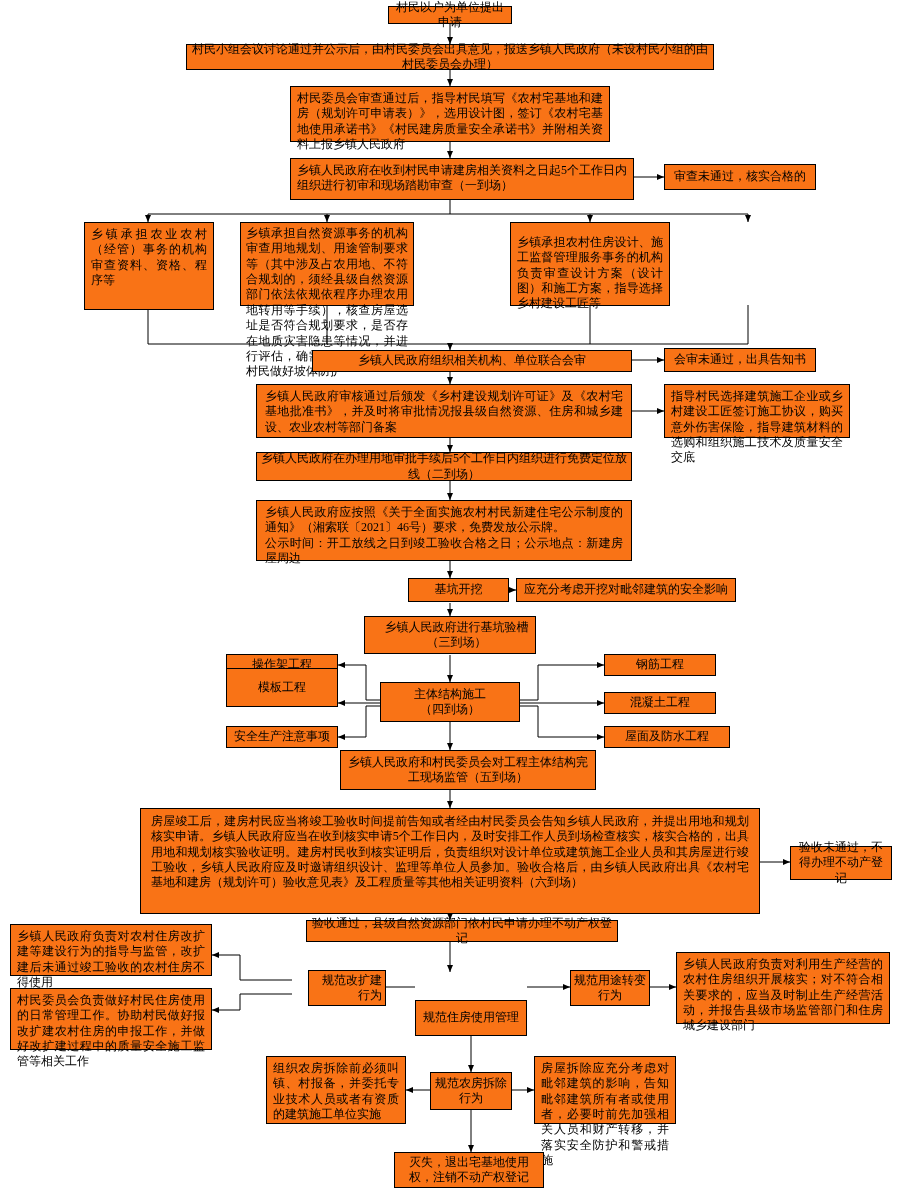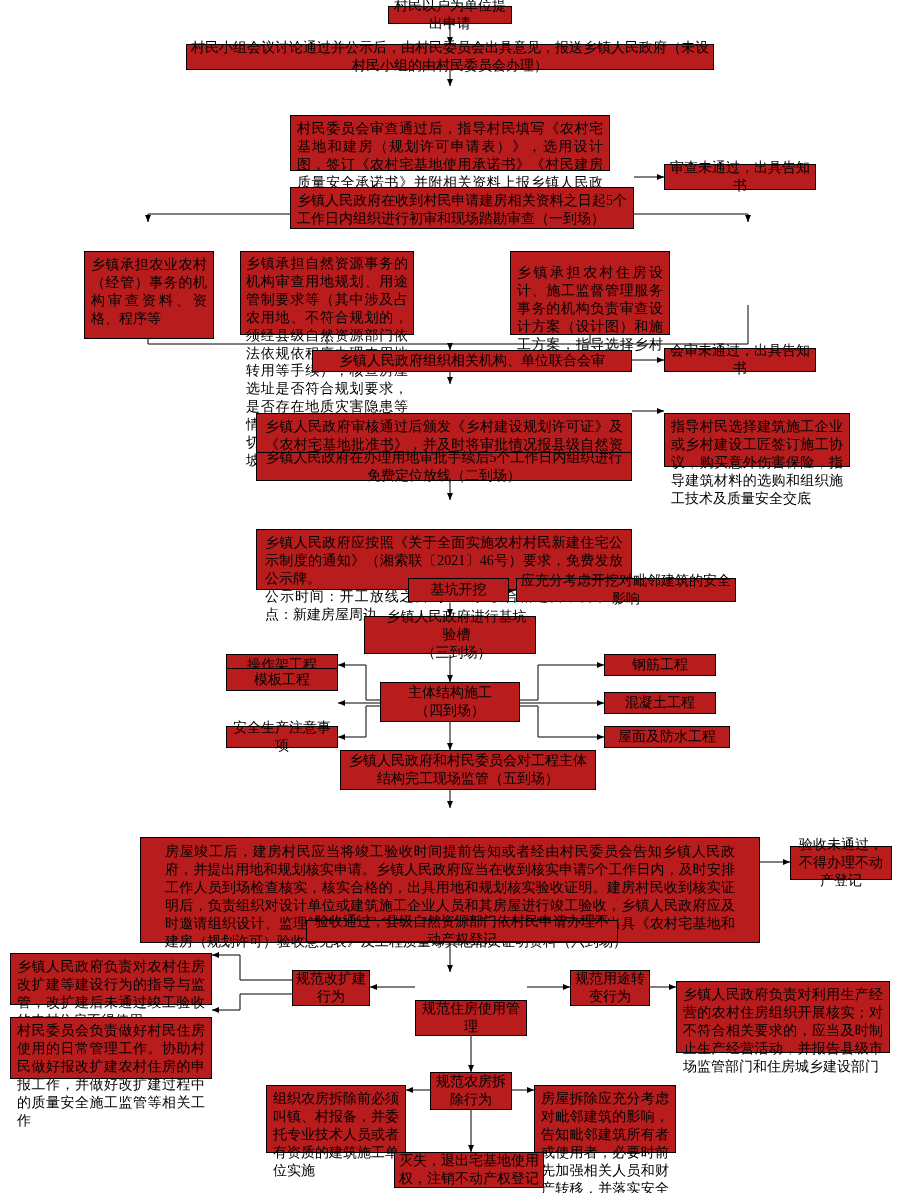--- a/index.html
+++ b/index.html
@@ -1,21 +1,21 @@
 <!DOCTYPE html>
 <html><head>
 <meta charset="utf-8">
 <style>
   html,body{margin:0;padding:0;background:#fff;}
   body{font-family:"Liberation Serif","DejaVu Serif",serif;color:#000;}
   #canvas{position:relative;width:900px;height:1193px;background:#fff;overflow:hidden;}
-  .box{position:absolute;border:1px solid #000;background:#b91c1c;box-sizing:border-box;
+  .box{position:absolute;border:1px solid #000;background:#f97316;box-sizing:border-box;
        display:flex;align-items:center;justify-content:center;text-align:center;
-       font-size:14px;line-height:1.28;padding:2px 3px;}
-  .box.just{text-align:justify;justify-content:flex-start;display:block;margin-top:29px;}
+       font-size:12px;line-height:1.28;padding:2px 3px;}
+  .box.just{text-align:justify;justify-content:flex-start;display:block;}
   .box.just span{display:block;text-align:justify;text-justify:inter-ideograph;}
   svg.lines{position:absolute;left:0;top:0;width:900px;height:1193px;pointer-events:none;}
 </style>
 </head>
 <body>
 
 <div id="canvas">
 
   <svg class="lines" xmlns="http://www.w3.org/2000/svg">
     <defs>
@@ -113,21 +113,21 @@
 
   <div class="box just" style="left:290px;top:86px;width:320px;height:56px;padding:4px 6px;">
       <span>村民委员会审查通过后，指导村民填写《农村宅基地和建房（规划许可申请表）》，选用设计图，签订《农村宅基地使用承诺书》《村民建房质量安全承诺书》并附相关资料上报乡镇人民政府</span>
     </div>
 
   <div class="box just" style="left:290px;top:158px;width:344px;height:42px;padding:4px 6px;">
       <span>乡镇人民政府在收到村民申请建房相关资料之日起5个工作日内组织进行初审和现场踏勘审查（一到场）</span>
     </div>
 
   <div class="box" style="left:664px;top:164px;width:152px;height:26px;">
-      <span>审查未通过，出具告知书</span>
+      <span>审查未通过，核实合格的</span>
     </div>
 
   <div class="box just" style="left:84px;top:222px;width:130px;height:88px;padding:4px 6px;">
       <span>乡镇承担农业农村（经管）事务的机构审查资料、资格、程序等</span>
     </div>
 
   <div class="box just" style="left:240px;top:222px;width:174px;height:84px;padding:3px 5px;">
       <span>乡镇承担自然资源事务的机构审查用地规划、用途管制要求等（其中涉及占农用地、不符合规划的，须经县级自然资源部门依法依规依程序办理农用地转用等手续），核查房屋选址是否符合规划要求，是否存在地质灾害隐患等情况，并进行评估，确需切坡的，应指导村民做好坡体防护</span>
     </div>
 
@@ -167,21 +167,21 @@
       <span>应充分考虑开挖对毗邻建筑的安全影响</span>
     </div>
 
   <div class="box" style="left:364px;top:616px;width:172px;height:38px;white-space:pre-line;padding-left:16px;"><span>乡镇人民政府进行基坑验槽
 （三到场）</span></div>
 
   <div class="box" style="left:226px;top:654px;width:112px;height:22px;">
       <span>操作架工程</span>
     </div>
 
-  <div class="box" style="left:226px;top:668px;width:112px;height:23px;">
+  <div class="box" style="left:226px;top:668px;width:112px;height:39px;">
       <span>模板工程</span>
     </div>
 
   <div class="box" style="left:226px;top:726px;width:112px;height:22px;">
       <span>安全生产注意事项</span>
     </div>
 
   <div class="box" style="left:380px;top:682px;width:140px;height:40px;white-space:pre-line;"><span>主体结构施工
 （四到场）</span></div>
 
@@ -194,41 +194,41 @@
     </div>
 
   <div class="box" style="left:604px;top:726px;width:126px;height:22px;">
       <span>屋面及防水工程</span>
     </div>
 
   <div class="box" style="left:340px;top:750px;width:256px;height:40px;">
       <span>乡镇人民政府和村民委员会对工程主体结构完工现场监管（五到场）</span>
     </div>
 
-  <div class="box just" style="left:140px;top:808px;width:620px;height:106px;padding:5px 24px;">
+  <div class="box just" style="left:140px;top:808px;width:620px;height:106px;padding:5px 10px;">
       <span>房屋竣工后，建房村民应当将竣工验收时间提前告知或者经由村民委员会告知乡镇人民政府，并提出用地和规划核实申请。乡镇人民政府应当在收到核实申请5个工作日内，及时安排工作人员到场检查核实，核实合格的，出具用地和规划核实验收证明。建房村民收到核实证明后，负责组织对设计单位或建筑施工企业人员和其房屋进行竣工验收，乡镇人民政府应及时邀请组织设计、监理等单位人员参加。验收合格后，由乡镇人民政府出具《农村宅基地和建房（规划许可）验收意见表》及工程质量等其他相关证明资料（六到场）</span>
     </div>
 
   <div class="box" style="left:790px;top:846px;width:102px;height:34px;">
       <span>验收未通过，不得办理不动产登记</span>
     </div>
 
   <div class="box" style="left:306px;top:920px;width:312px;height:22px;">
       <span>验收通过，县级自然资源部门依村民申请办理不动产权登记</span>
     </div>
 
   <div class="box just" style="left:10px;top:924px;width:202px;height:52px;padding:4px 6px;">
       <span>乡镇人民政府负责对农村住房改扩建等建设行为的指导与监管，改扩建后未通过竣工验收的农村住房不得使用</span>
     </div>
 
   <div class="box just" style="left:10px;top:988px;width:202px;height:62px;padding:4px 6px;">
       <span>村民委员会负责做好村民住房使用的日常管理工作。协助村民做好报改扩建农村住房的申报工作，并做好改扩建过程中的质量安全施工监管等相关工作</span>
     </div>
 
-  <div class="box" style="left:292px;top:970px;width:78px;height:36px;">
+  <div class="box" style="left:308px;top:970px;width:78px;height:36px;text-align:right;">
       <span>规范改扩建行为</span>
     </div>
 
   <div class="box" style="left:415px;top:972px;width:112px;height:36px;margin-top:28px;">
       <span>规范住房使用管理</span>
     </div>
 
   <div class="box" style="left:570px;top:970px;width:80px;height:36px;text-align:center;">
       <span>规范用途转变行为</span>
     </div>

